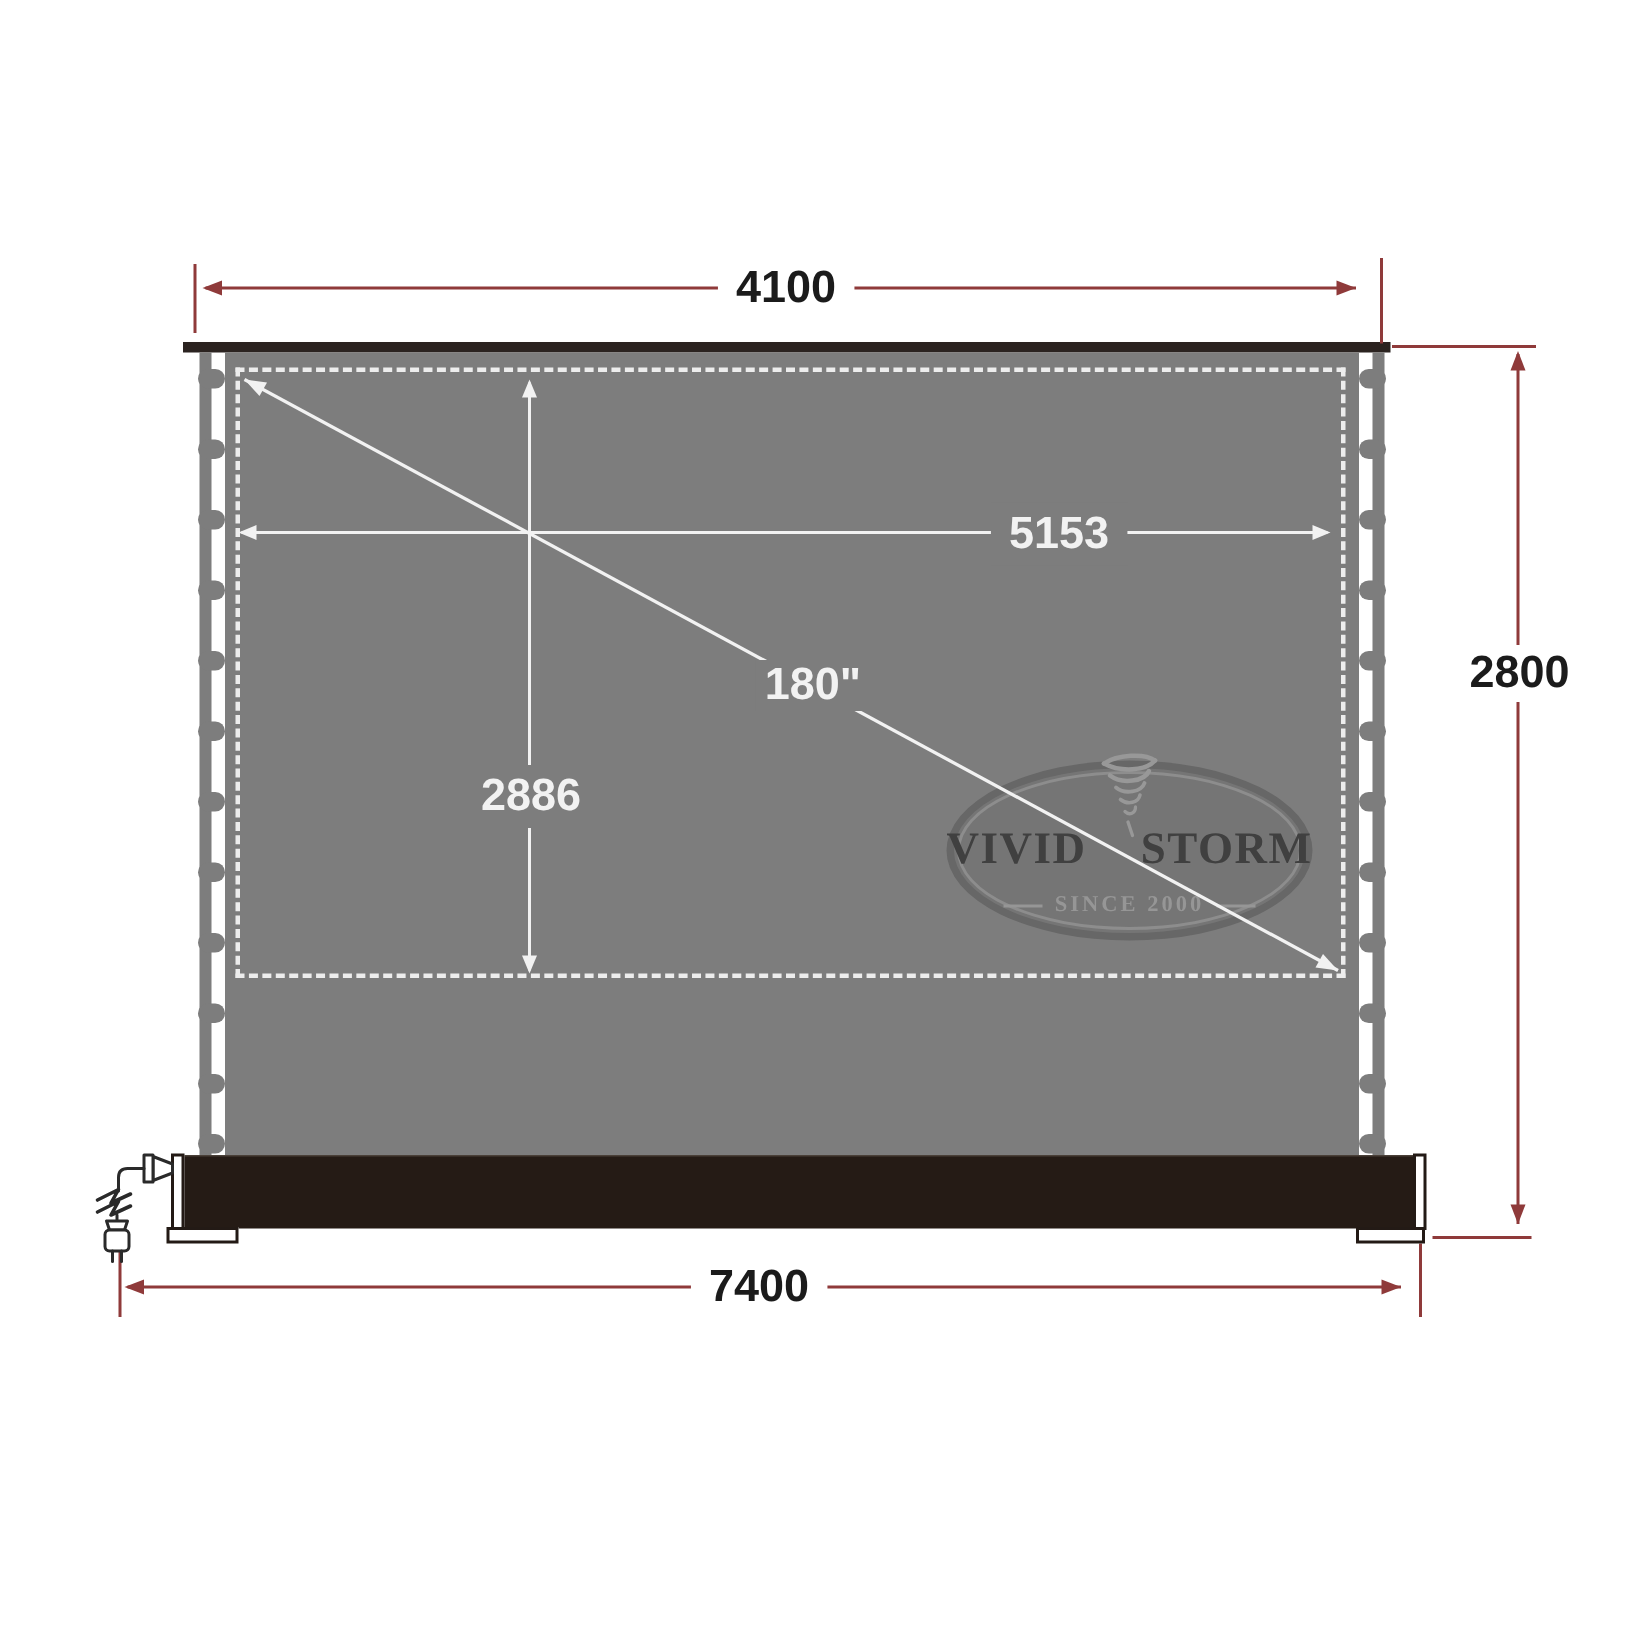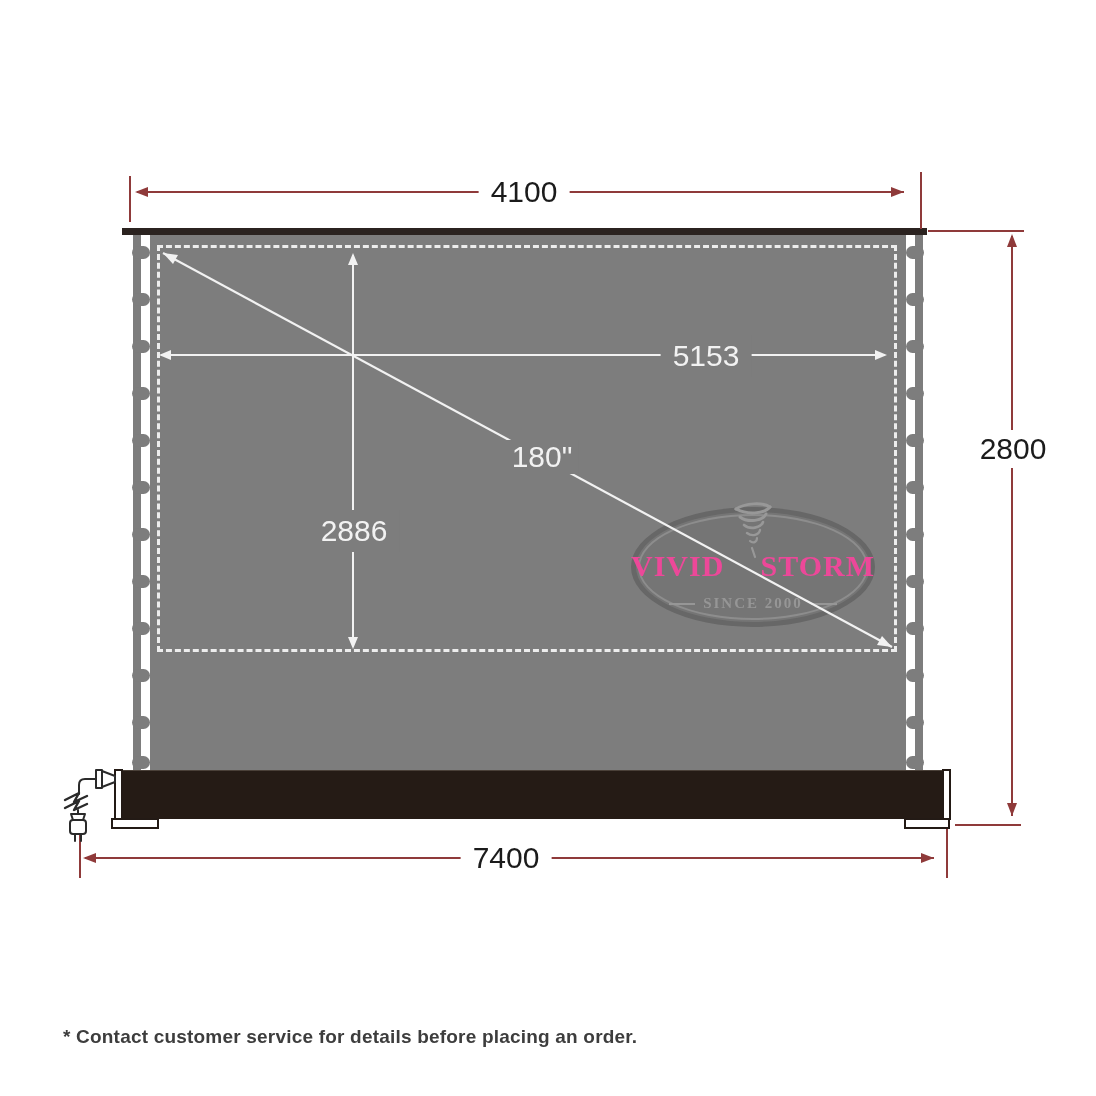--- a/index.html
+++ b/index.html
@@ -26,21 +26,21 @@
   .logo .ring{
     position:absolute;inset:0;border-radius:50%;
     background:#757575;border:5px solid #676767;box-sizing:border-box;
   }
   .logo .ring2{
     position:absolute;inset:7px;border-radius:50%;
     border:2px solid #8d8d8d;box-sizing:border-box;
   }
   .logo .row{
     position:absolute;left:0;right:0;top:42px;display:flex;align-items:center;justify-content:center;gap:6px;
-    font-family:"Liberation Serif", serif;font-weight:bold;font-size:30px;color:#ec4899;letter-spacing:1px;
+    font-family:"Liberation Serif", serif;font-weight:bold;font-size:30px;color:#404040;letter-spacing:1px;
   }
   .logo .tornado{position:absolute;left:50%;top:-6px;transform:translateX(-50%);}
   .logo .since-row{
     position:absolute;left:0;right:0;top:88px;display:flex;align-items:center;justify-content:center;gap:8px;
     font-family:"Liberation Serif", serif;font-weight:bold;font-size:15px;color:#969696;letter-spacing:2px;
   }
   .logo .since-dash{width:26px;height:2px;background:#969696;}
 
   
   .line-h{height:2px;}
@@ -52,21 +52,21 @@
   .arr.r-right{border-top:5px solid transparent;border-bottom:5px solid transparent;border-left:13px solid #8f3a3a;}
   .arr.r-up   {border-left:5px solid transparent;border-right:5px solid transparent;border-bottom:13px solid #8f3a3a;}
   .arr.r-down {border-left:5px solid transparent;border-right:5px solid transparent;border-top:13px solid #8f3a3a;}
   .arr.w-left {border-top:5px solid transparent;border-bottom:5px solid transparent;border-right:12px solid #f2f2f2;}
   .arr.w-right{border-top:5px solid transparent;border-bottom:5px solid transparent;border-left:12px solid #f2f2f2;}
   .arr.w-up   {border-left:5px solid transparent;border-right:5px solid transparent;border-bottom:12px solid #f2f2f2;}
   .arr.w-down {border-left:5px solid transparent;border-right:5px solid transparent;border-top:12px solid #f2f2f2;}
 
   .dim-label{
     transform:translate(-50%,-50%);white-space:nowrap;
-    font-weight:normal;font-size:30px;line-height:1;z-index:5;
+    font-weight:bold;font-size:30px;line-height:1;z-index:5;
   }
   .dim-label.dark{color:#1b1b1b;background:#ffffff;padding:4px 12px;}
   .dim-label.lightbg{color:#f2f2f2;background:#7d7d7d;padding:6px 12px;}
   .dim-label.plain{color:#f2f2f2;background:#7d7d7d;padding:2px 6px;}
 
   
   .housing{left:122px;top:770px;width:822px;height:48px;background:#251b15;border-top:1px solid #4a4038;}
   .cap{top:769px;width:9px;height:51px;background:#fff;border:2px solid #231a15;box-sizing:border-box;}
   .cap.left{left:114px;}
   .cap.right{left:942px;}
@@ -195,15 +195,14 @@
       <path d="M10,42 L24,35 L19,44 L32,38" stroke-width="2.4"></path>
       <path d="M10,50 L24,43 L19,52 L32,46" stroke-width="2.4"></path>
       <path d="M23,52 L23,56"></path>
       <polygon points="16,56 30,56 28,62 18,62" fill="#ffffff"></polygon>
       <rect x="15" y="62" width="16" height="14" rx="3" fill="#ffffff"></rect>
       <line x1="20" y1="76" x2="20" y2="83"></line>
       <line x1="26" y1="76" x2="26" y2="83"></line>
     </svg>
   </div>
 
-  <div class="abs footnote" style="top:1026px;">* Contact customer service for details before placing an order.</div>
 
 </div>
 
 </body></html>

